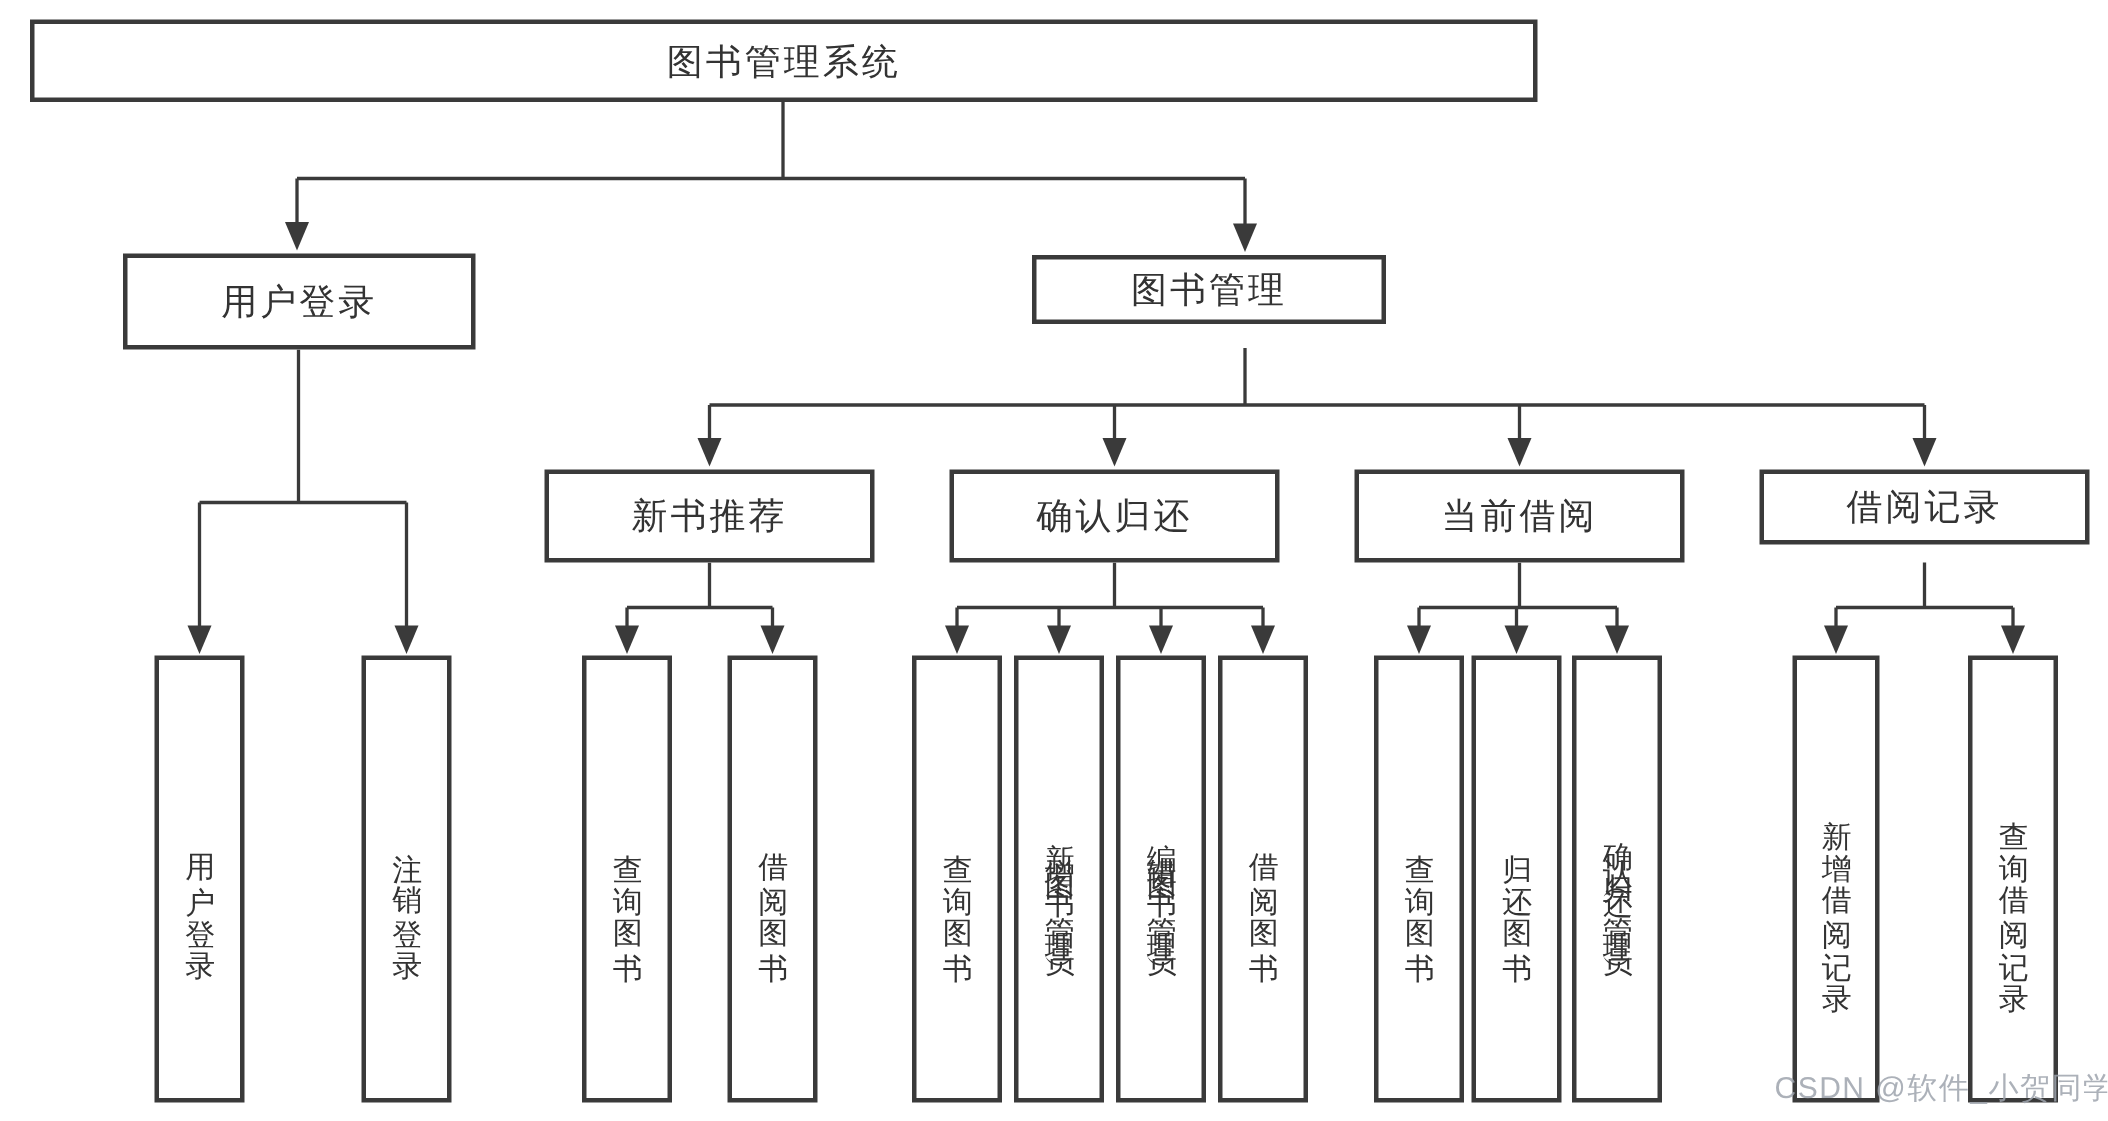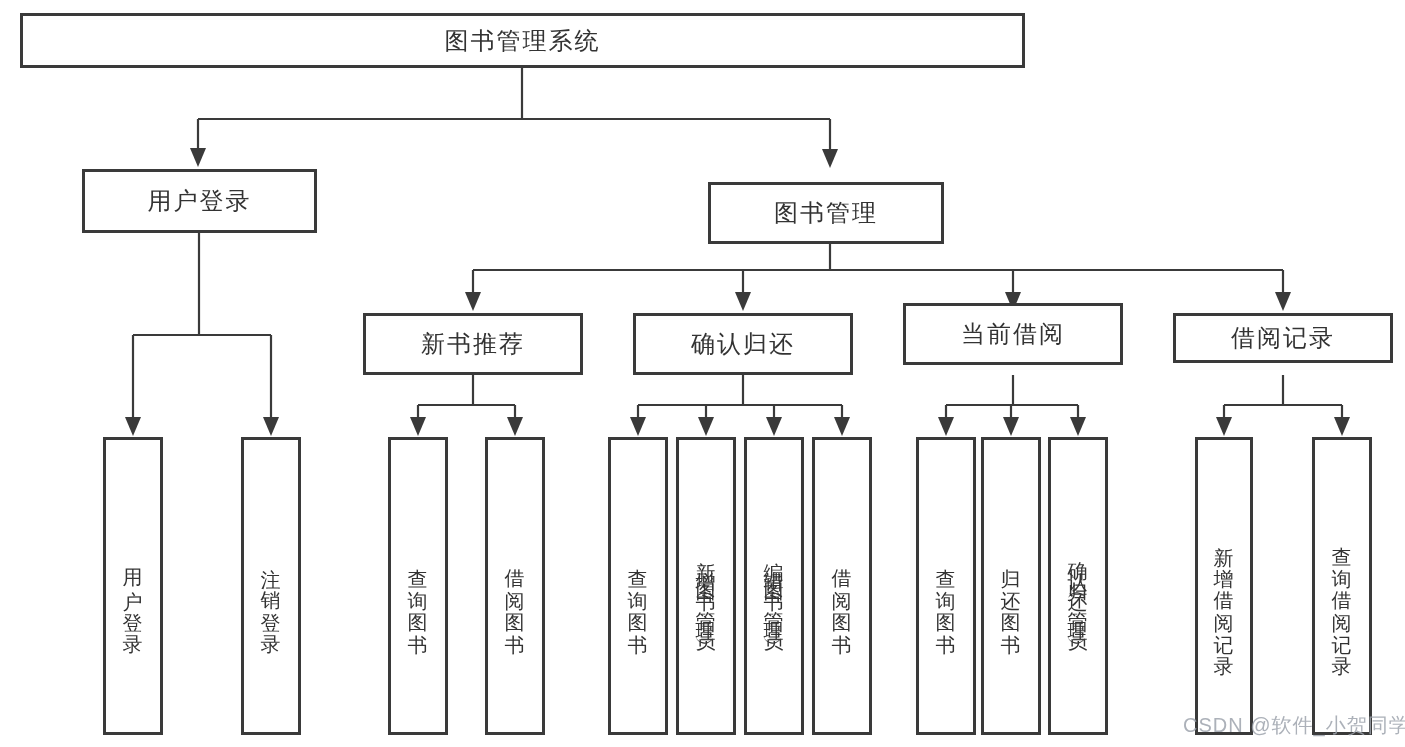--- a/index.html
+++ b/index.html
@@ -85,31 +85,31 @@
     </g>
   </svg>
 
   <div class="node root hnode" style="left:20px; top:13px; width:1005px; height:55px;">
     <span>图书管理系统</span>
   </div>
 
   <div class="node hnode" style="left:82px; top:169px; width:235px; height:64px;">
     <span>用户登录</span>
   </div>
-  <div class="node hnode" style="left:708px; top:170px; width:236px; height:62px;margin-top:12px;">
+  <div class="node hnode" style="left:688px; top:170px; width:236px; height:46px;">
     <span>图书管理</span>
   </div>
 
   <div class="node hnode" style="left:363px; top:313px; width:220px; height:62px;">
     <span>新书推荐</span>
   </div>
   <div class="node hnode" style="left:633px; top:313px; width:220px; height:62px;">
     <span>确认归还</span>
   </div>
-  <div class="node hnode" style="left:903px; top:303px; width:220px; height:62px;">
+  <div class="node hnode" style="left:903px; top:313px; width:220px; height:62px;">
     <span>当前借阅</span>
   </div>
   <div class="node hnode" style="left:1173px; top:313px; width:220px; height:50px;">
     <span>借阅记录</span>
   </div>
 
   <div class="node vbox" style="left:103px;">
     <span style="letter-spacing: 22px; margin-bottom: -22px;">用户登录</span>
   </div>
   <div class="node vbox" style="left:241px;">

